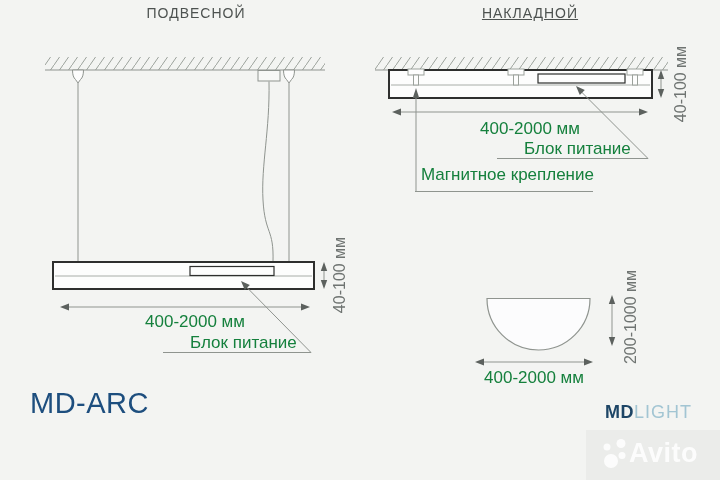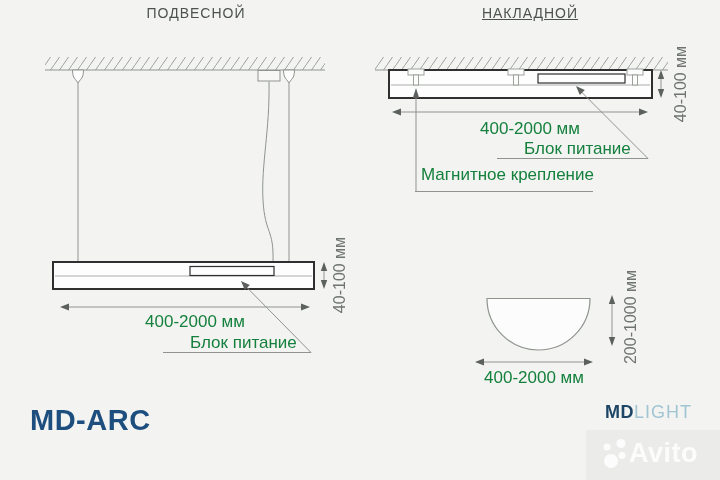--- a/index.html
+++ b/index.html
@@ -16,22 +16,22 @@
   .dim-text{
     font-size:17px;color:#15803d;white-space:nowrap;
   }
   .dim-center{text-align:center;}
   .rot{
     display:flex;align-items:center;justify-content:center;
     transform:rotate(-90deg);
     font-size:16px;color:#6f7472;white-space:nowrap;
   }
   #model-name{
-    left:30px;top:404px;
-    font-size:29px;font-weight:bold;letter-spacing:.5px;color:#1d4e7e;
+    left:30px;top:387px;
+    font-size:29px;font-weight:normal;letter-spacing:.5px;color:#1d4e7e;
   }
   #brand{
     top:402px;right:28px;font-size:18px;letter-spacing:.5px;
   }
   #brand .md{font-weight:bold;color:#1d4566;}
   #brand .light{font-weight:400;color:#a2c5d3;letter-spacing:1px;}
   #watermark-text{
     left:629px;top:438px;
     font-size:27px;font-weight:bold;color:rgba(255,255,255,0.85);
     letter-spacing:.5px;

